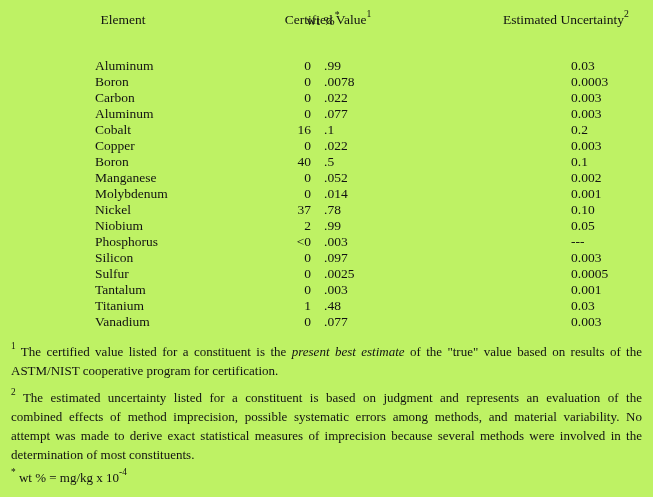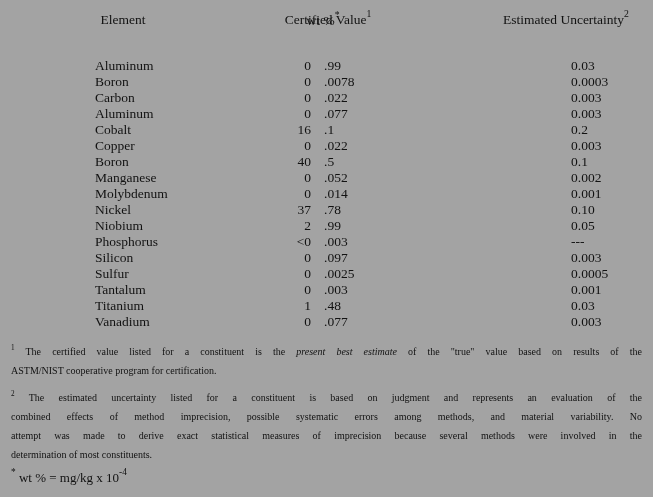--- a/index.html
+++ b/index.html
@@ -4,21 +4,21 @@
 <style>
   html, body { margin: 0; padding: 0; }
   body {
     width: 653px; height: 497px;
     background: #fefefdff;
     font-family: "Liberation Serif", serif;
     color: #121212;
     position: relative;
     overflow: hidden;
   }
-  .page { position: absolute; inset: 0; background: #a3a3a3; }
+  .page { position: absolute; inset: 0; background: #bef264; }
 
   
   .hdr {
     position: absolute;
     font-size: 13.5px;
     white-space: nowrap;
     transform: translateX(-50%);
   }
   sup.mark {
     font-size: 0.72em;
@@ -34,21 +34,21 @@
   .cert-int {
     position: absolute; left: 228px; width: 83px;
     text-align: right; white-space: pre;
   }
   .cert-frac { position: absolute; left: 324px; white-space: pre; }
   .cell-uncertainty { position: absolute; left: 571px; white-space: nowrap; }
 
   
   .fn {
     position: absolute; left: 11px; width: 631px;
-    font-size: 10px; line-height: 19px;
+    font-size: 13px; line-height: 19px;
   }
   #footnote-1 { top: 342px; }
   #footnote-2 { top: 388px; }
   .fn-line { text-align: justify; text-align-last: justify; }
   .fn-line.last { text-align-last: left; }
   .it { font-style: italic; }
 
   .unit-note {
     position: absolute; left: 11px; top: 470px;
     font-size: 13px; white-space: nowrap;

